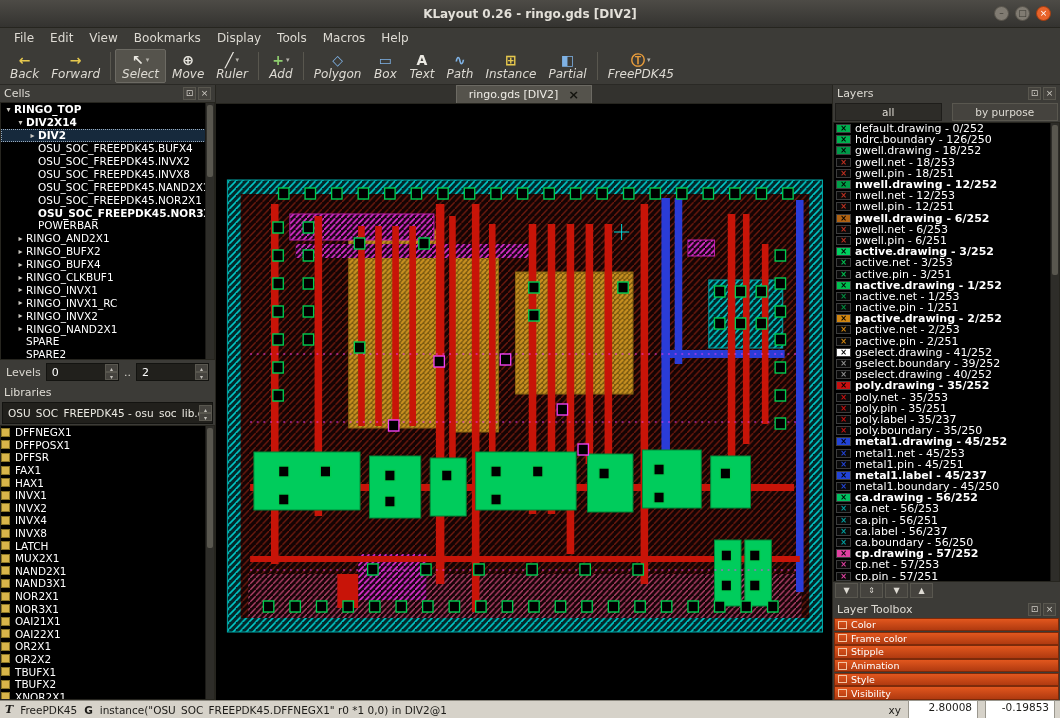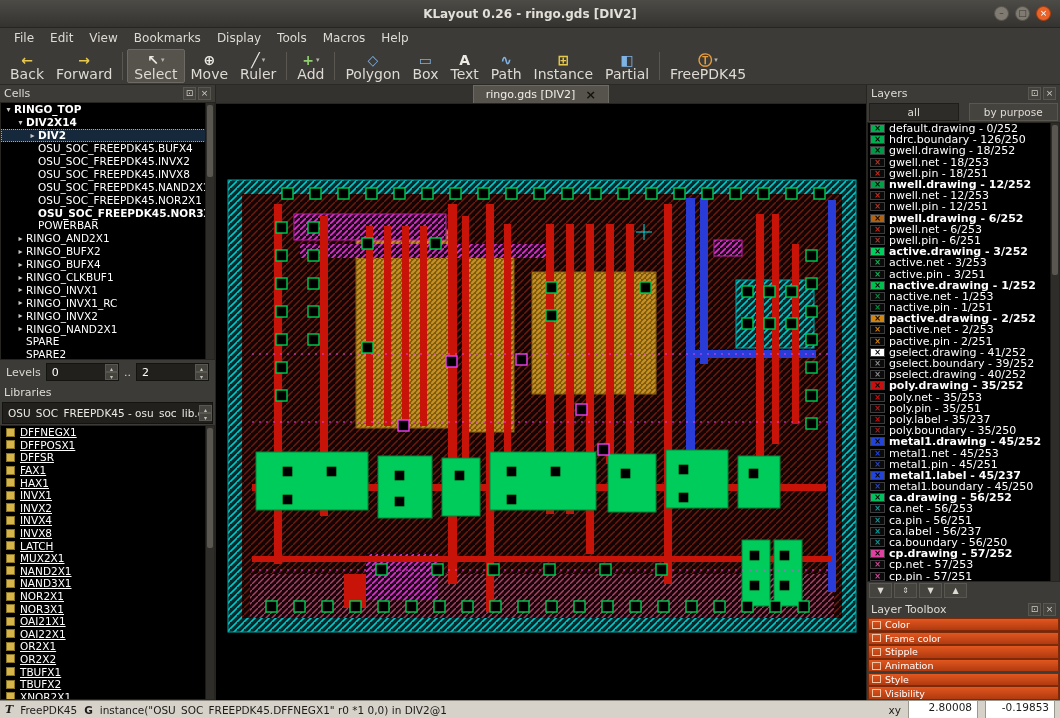--- a/index.html
+++ b/index.html
@@ -18,21 +18,21 @@
   .menubar{height:20px;flex:none;display:flex;align-items:center;padding-left:6px;font-size:12px;}
   .menu-item{padding:1px 8px;color:#dedbd4;}
 
   
   .toolbar{height:37px;flex:none;display:flex;align-items:stretch;padding:1px 4px;border-bottom:1px solid #2a2925;}
   .tool-btn{display:flex;flex-direction:column;align-items:center;justify-content:center;padding:1px 6px;min-width:36px;}
   .tool-btn.active{background:#55534c;border:1px solid #6c6a63;border-radius:2px;}
   .tool-icon-row{display:flex;align-items:center;}
   .tool-icon{font-size:14px;line-height:15px;height:15px;font-weight:bold;}
   .tool-dd{font-size:7px;color:#b5b2ab;margin-left:2px;}
-  .tool-label{font-size:14px;color:#dedbd4;line-height:12px;}
+  .tool-label{font-size:12px;color:#dedbd4;line-height:12px;font-style:italic;}
   .tool-sep{width:1px;background:#26251f;border-right:1px solid #59574f;margin:3px 4px;}
 
   .main{flex:1;display:flex;min-height:0;}
 
   
   .panel-header{height:17px;flex:none;display:flex;align-items:center;font-size:11px;padding:0 4px;color:#dedbd4;}
   .ph-title{flex:1;}
   .ph-btn{width:13px;height:13px;font-size:9px;line-height:11px;text-align:center;color:#cfccc5;border:1px solid #59574f;background:#45433e;margin-left:2px;}
   .scroll-v{position:absolute;right:0;top:0;bottom:0;width:9px;background:#2e2d29;border-left:1px solid #1b1a17;}
   .scroll-thumb{position:absolute;left:1px;right:1px;background:#59574f;border-radius:2px;}
@@ -46,34 +46,34 @@
   .tree-arrow{width:11px;flex:none;font-size:8px;text-align:center;color:#cfccc5;}
   .tree-label{font-size:10.5px;}
   .levels-row{height:24px;flex:none;display:flex;align-items:center;gap:5px;padding:0 6px;font-size:11px;}
   .spinbox{flex:1;height:18px;background:#21201c;border:1px solid #131310;display:flex;align-items:center;}
   .spin-val{flex:1;color:#fff;font-size:11px;padding-left:5px;}
   .spin-arrows{width:13px;flex:none;display:flex;flex-direction:column;}
   .spin-arrows span{height:8px;font-size:6px;line-height:7px;text-align:center;color:#c5c2bb;background:#45433e;border:1px solid #59574f;}
   .combo{height:22px;flex:none;margin:1px 2px;background:#21201c;border:1px solid #131310;display:flex;align-items:center;font-size:10.5px;color:#eceae3;padding-left:5px;}
   .combo-text{flex:1;white-space:nowrap;overflow:hidden;}
   .library-list{flex:1;background:#000;overflow:hidden;position:relative;border:1px solid #26251f;}
-  .lib-row{height:12.6px;display:flex;align-items:center;gap:5px;padding-left:5px;color:#fff;text-decoration:underline;}
+  .lib-row{height:12.6px;display:flex;align-items:center;gap:5px;color:#fff;}
   .lib-icon{width:9px;height:9px;flex:none;background:#d8b54a;border:1px solid #8a7525;}
   .lib-label{font-size:10.5px;}
 
   
   .center-panel{flex:1;display:flex;flex-direction:column;min-width:0;}
   .tabbar{height:19px;flex:none;background:#33322e;display:flex;justify-content:center;align-items:flex-end;border-bottom:1px solid #26251f;}
   .tab{height:18px;background:#55534c;border:1px solid #6c6a63;border-bottom:none;display:flex;align-items:center;gap:10px;padding:0 12px;font-size:11px;color:#efede7;}
   .tab-close{color:#14140f;font-weight:bold;font-size:13px;line-height:13px;}
   .canvas-wrap{flex:1;background:#000;position:relative;min-height:0;}
   .canvas-wrap svg{display:block;width:100%;height:100%;}
 
   
-  .right-panel{width:194px;flex:none;display:flex;flex-direction:column;border-left:1px solid #26251f;}
+  .right-panel{width:228px;flex:none;display:flex;flex-direction:column;border-left:1px solid #26251f;}
   .layer-tabs{height:20px;flex:none;display:flex;gap:10px;padding:1px 2px;}
   .layer-tab{flex:1;font-size:10.5px;text-align:center;line-height:16px;border:1px solid #59574f;background:#45433e;color:#dedbd4;}
   .layer-tab.active{background:#2d2c28;border-color:#1e1d1a;}
   .layer-list{height:460px;flex:none;background:#000;overflow:hidden;position:relative;border:1px solid #26251f;}
   .layer-row{height:11.2px;display:flex;align-items:center;gap:4px;padding-left:2px;color:#fff;}
   .layer-row.bold .layer-name{font-weight:bold;}
   .swatch{width:15px;height:9px;flex:none;border:1px solid #3d3d3d;font-size:8px;line-height:7px;text-align:center;font-weight:bold;}
   .layer-name{font-size:11px;white-space:nowrap;}
   .layer-arrows{height:18px;flex:none;display:flex;gap:2px;padding:1px 2px;}
   .arrow-btn{width:23px;height:15px;border:1px solid #59574f;background:#45433e;color:#dedbd4;font-size:8px;text-align:center;line-height:13px;}

